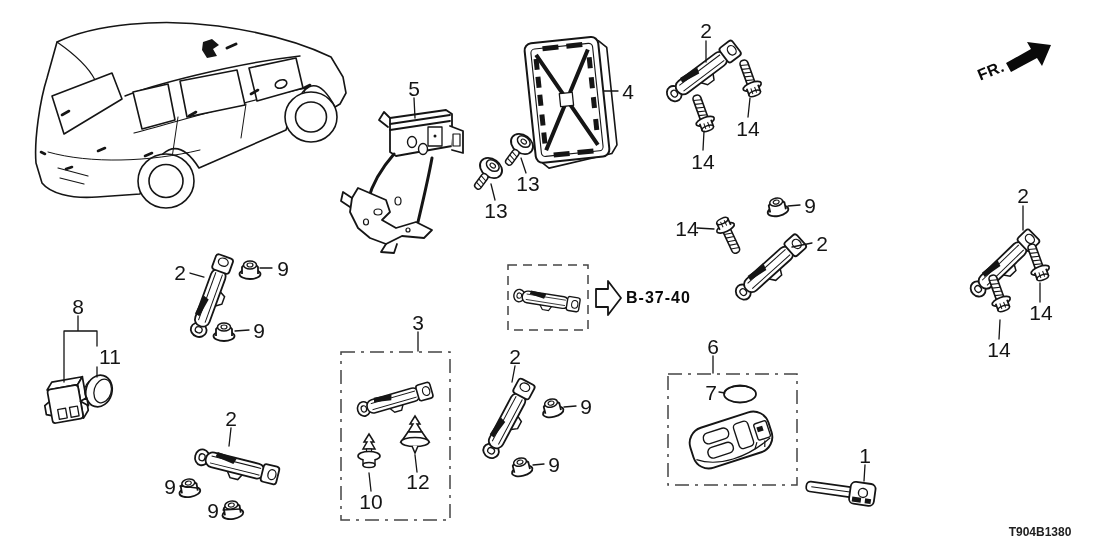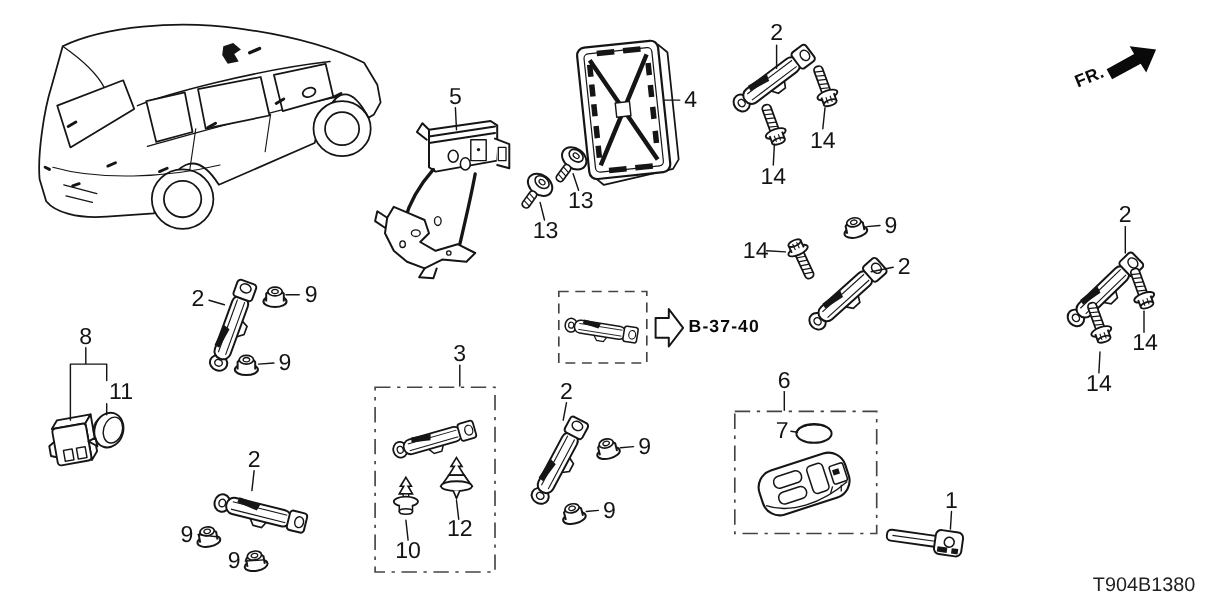--- a/index.html
+++ b/index.html
@@ -5,21 +5,21 @@
   html,body{margin:0;padding:0;background:#fff;}
   #stage{position:relative;width:1108px;height:554px;background:#ffffff;overflow:hidden;
          font-family:"Liberation Sans",sans-serif;}
   #stage svg{position:absolute;left:0;top:0;}
   .co{position:absolute;transform:translate(-50%,-50%);font-size:21px;line-height:1;
       color:#141414;letter-spacing:0;white-space:nowrap;}
   .ref{position:absolute;transform:translate(0,-50%);font-size:16px;font-weight:bold;
        color:#0a0a0a;letter-spacing:1px;}
   .fr{position:absolute;transform:translate(-50%,-50%) rotate(-22deg);font-size:16px;
       font-weight:bold;color:#0a0a0a;letter-spacing:.5px;}
-  .code{position:absolute;transform:translate(-50%,-50%);font-size:18px;color:#202020;}
+  .code{position:absolute;transform:translate(-50%,-50%);font-size:12px;color:#202020;font-weight:bold;}
 </style>
 </head>
 <body>
 
 <div id="stage">
 
 <svg width="1108" height="554" viewBox="0 0 1108 554">
   <defs>
     <g id="antenna">
       <ellipse cx="-36" cy="0" rx="7" ry="8" fill="#fff" stroke="#151515" stroke-width="1.8"></ellipse>

